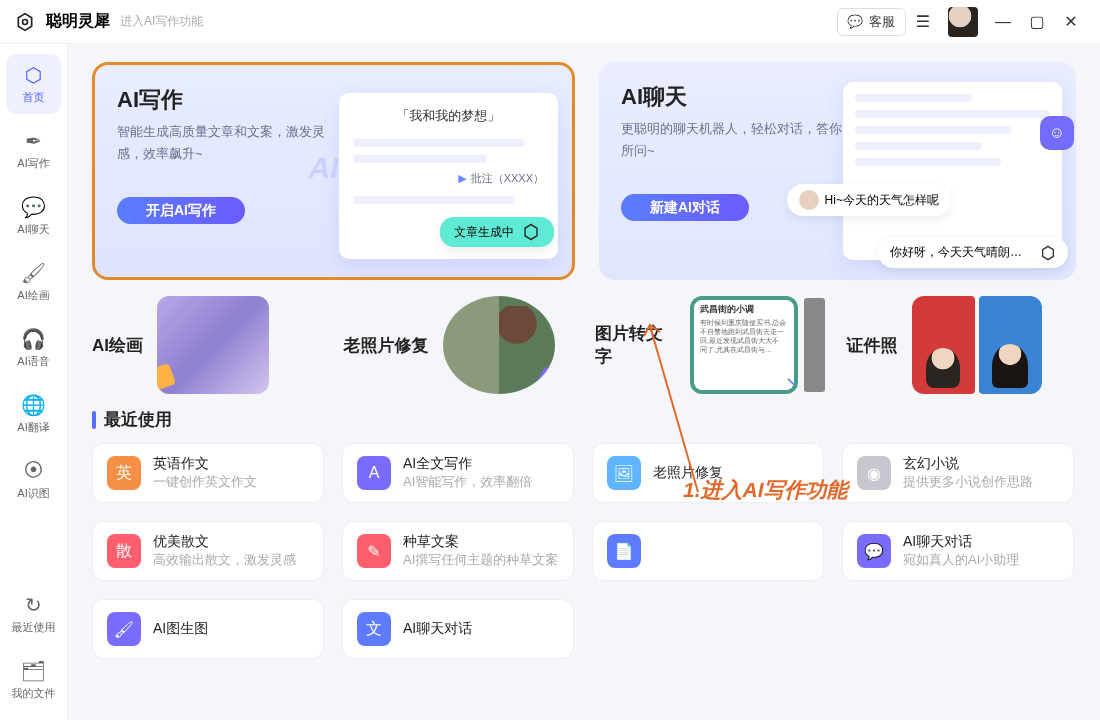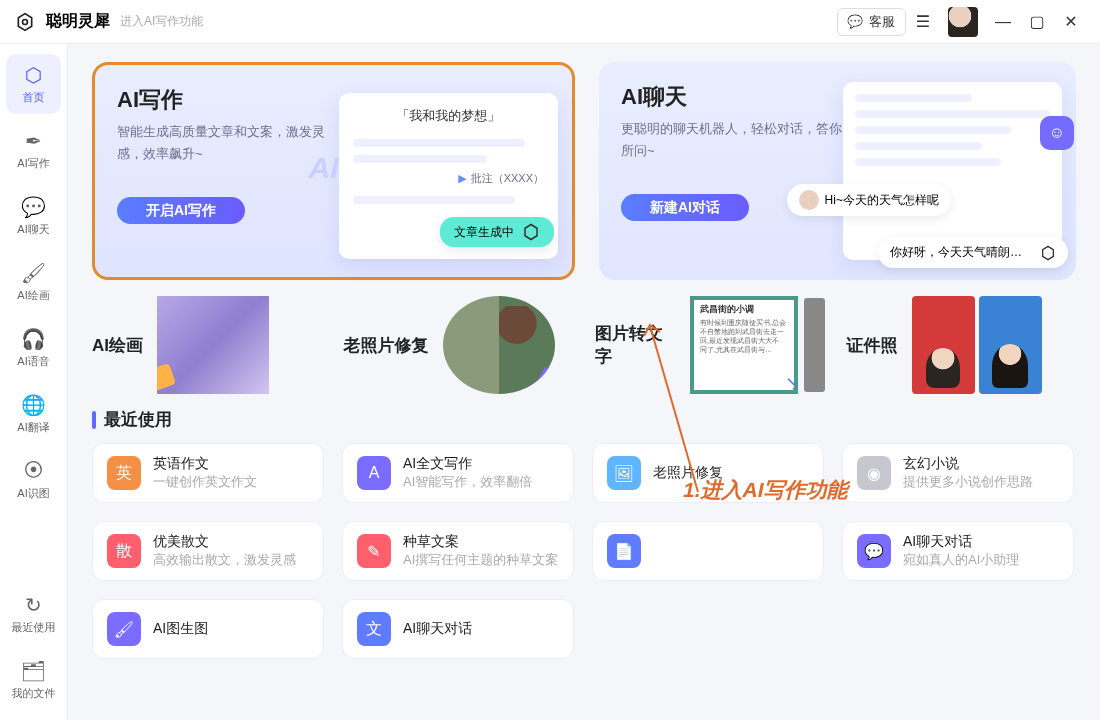--- a/index.html
+++ b/index.html
@@ -42,21 +42,21 @@
 .chat-window .bar { height: 8px; background: #eef0ff; border-radius: 4px; margin-bottom: 8px; }
 .chat-window .bar.short { width: 60%; }
 .bubble-l { position: absolute; left: -56px; bottom: 44px; background: #fff; border-radius: 16px; padding: 6px 12px; font-size: 12px; display: flex; align-items: center; gap: 6px; box-shadow: 0 3px 10px rgba(0,0,0,.08); }
 .bubble-r { position: absolute; right: -6px; bottom: -8px; background: #fff; border-radius: 16px; padding: 7px 12px; font-size: 12px; display: flex; align-items: center; gap: 18px; box-shadow: 0 3px 10px rgba(0,0,0,.08); }
 .chat-badge { position: absolute; right: -12px; top: 34px; width: 34px; height: 34px; background: #736cff; border-radius: 10px; display: flex; align-items: center; justify-content: center; color: #fff; }
 .avatar-s { width: 20px; height: 20px; border-radius: 50%; background: #e8d0c0; }
 
 .tools-row { display: flex; gap: 22px; margin-bottom: 14px; }
 .tool-card { flex: 1; display: flex; align-items: center; gap: 14px; }
 .tool-title { font-size: 17px; font-weight: 700; color: #222; }
-.tool-thumb { width: 112px; height: 98px; border-radius: 0; overflow: hidden; }
+.tool-thumb { width: 112px; height: 98px; border-radius: 12px; overflow: hidden; }
 
 .section-head { display: flex; align-items: center; gap: 8px; font-size: 17px; font-weight: 700; color: #222; margin: 6px 0 12px; }
 .section-head::before { content: ""; width: 4px; height: 18px; background: #5b6dff; border-radius: 2px; }
 
 .recent-grid { display: flex; flex-wrap: wrap; gap: 18px; }
 .recent-card { width: calc(25% - 14px); height: 60px; background: #fff; border: 1px solid #edeef5; border-radius: 12px; display: flex; align-items: center; padding: 10px 14px; gap: 12px; }
 .rc-icon { width: 34px; height: 34px; border-radius: 8px; display: flex; align-items: center; justify-content: center; color: #fff; font-size: 16px; }
 .rc-texts { display: flex; flex-direction: column; overflow: hidden; }
 .rc-title { font-size: 14px; font-weight: 400; color: #222; }
 .rc-sub { font-size: 13px; color: #aaa; white-space: nowrap; overflow: hidden; text-overflow: ellipsis; }

